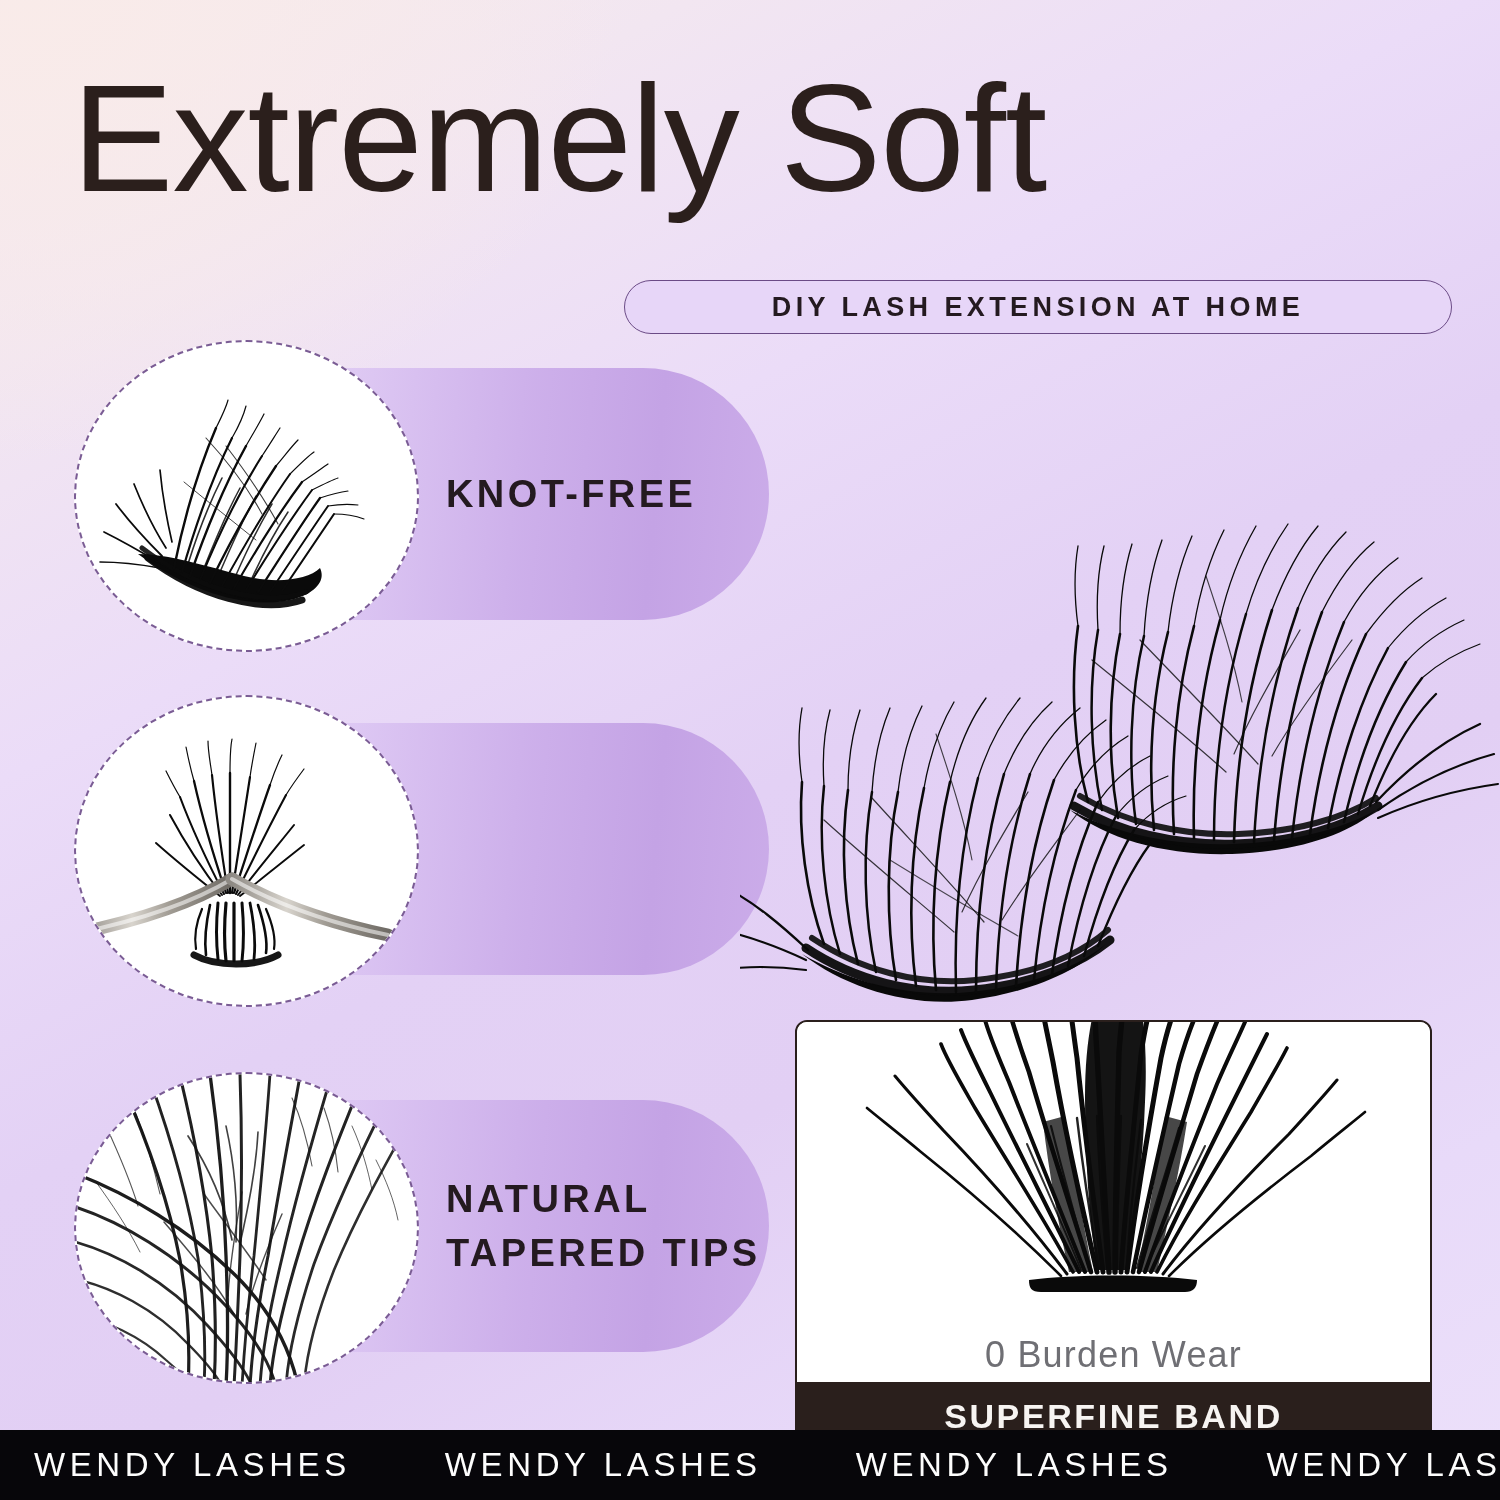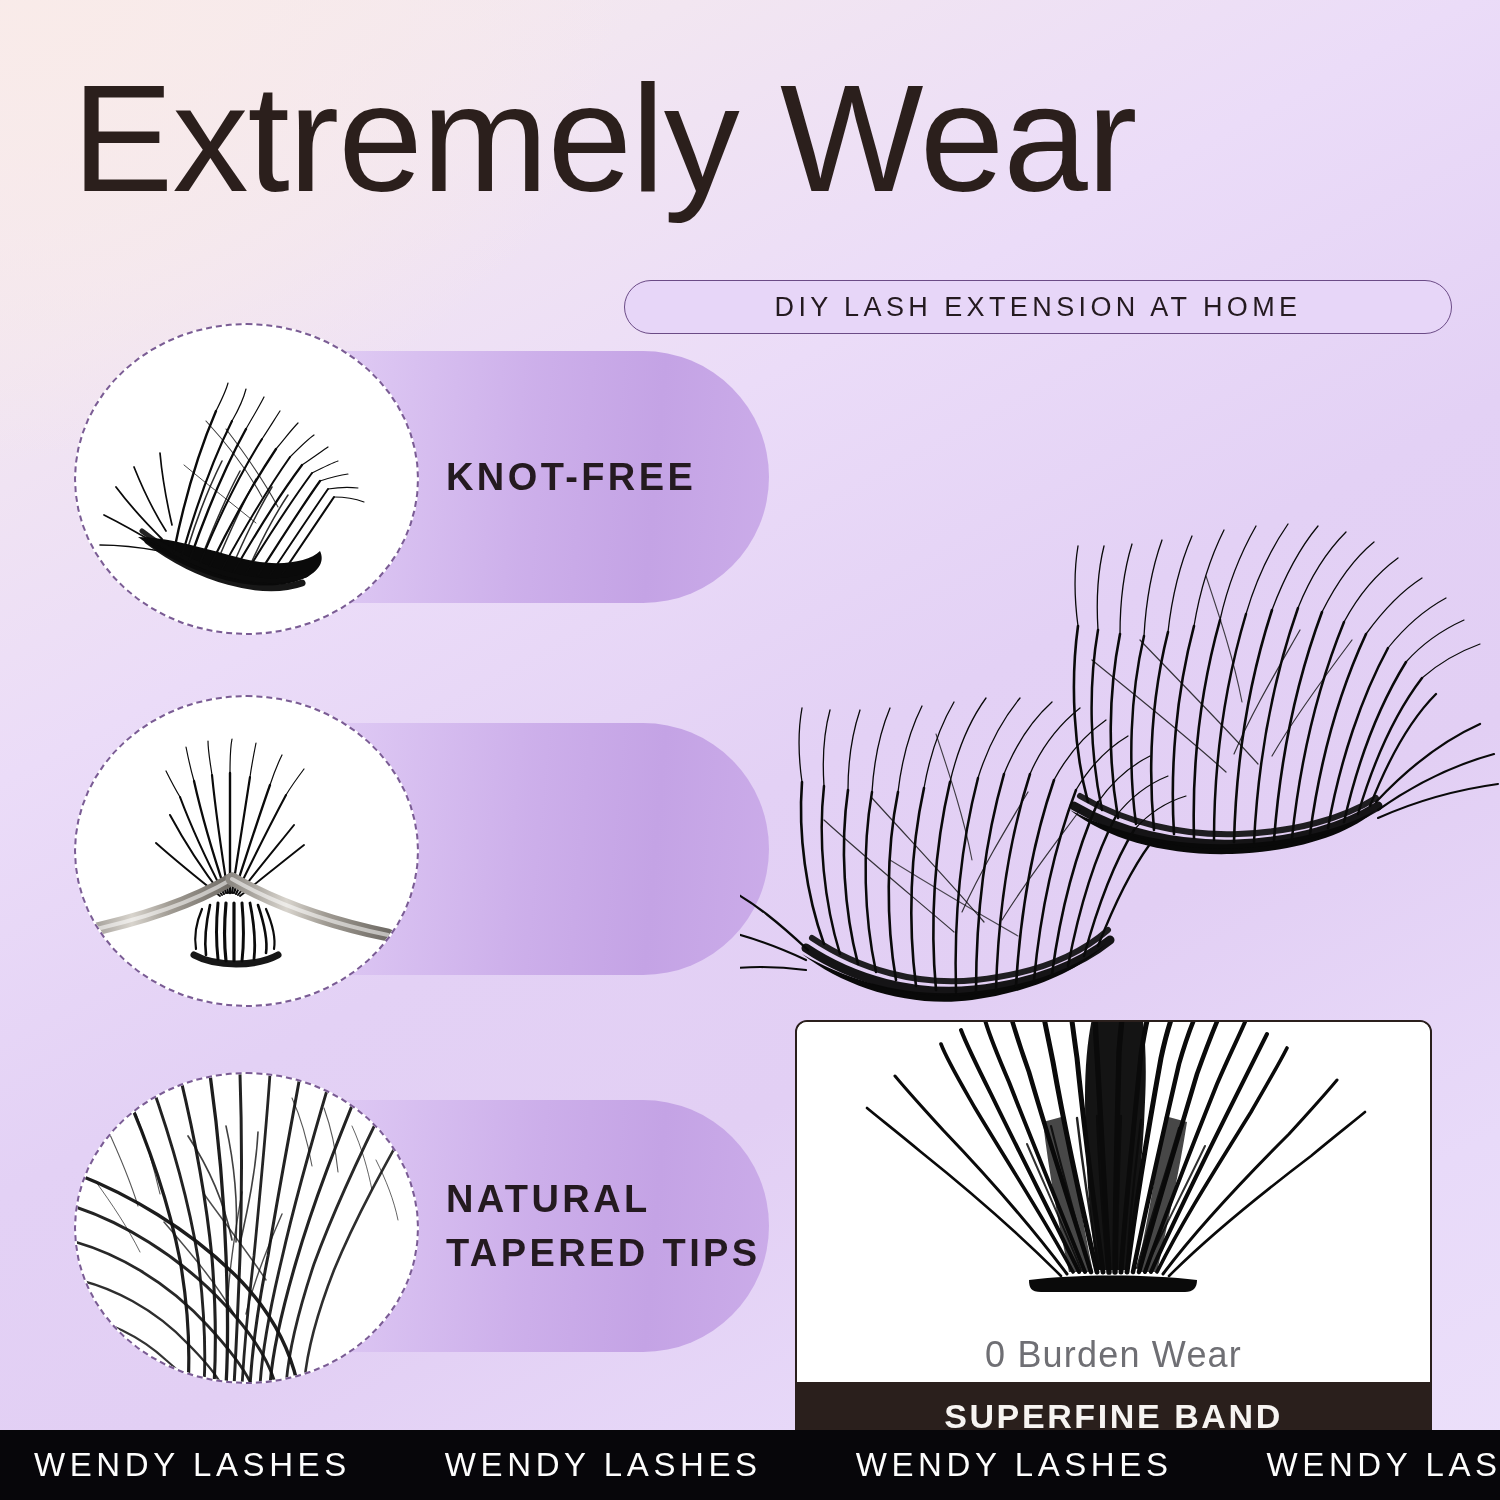--- a/index.html
+++ b/index.html
@@ -44,34 +44,34 @@
     position:absolute;
     left:624px; top:280px;
     width:828px; height:54px;
     border:1.6px solid #6b4b86;
     border-radius:27px;
     background:#e7d6f8;
     display:flex; align-items:center; justify-content:center;
   }
   #badge span {
     font-size:27px;
-    font-weight:400;
+    font-weight:700;
     letter-spacing:4.4px;
     color:#241a20;
     white-space:nowrap;
   }
 
   
   .feature {
     position:absolute;
     left:74px;
     width:700px;
     height:310px;
   }
-  .feature.f1 { top:323px; }
+  .feature.f1 { top:340px; }
   .feature.f2 { top:695px; }
   .feature.f3 { top:1072px; }
 
   
   .pill {
     position:absolute;
     left:150px; top:28px;
     width:545px; height:252px;
     border-radius:0 126px 126px 0;
     background:linear-gradient(95deg,
@@ -179,21 +179,21 @@
     flex:0 0 auto;
     padding-left:34px;
     padding-right:60px;
   }
 </style>
 </head>
 <body>
 
 <div id="page">
 
-  <div id="headline">Extremely Wear</div>
+  <div id="headline">Extremely Soft</div>
 
   <div id="badge">
     <span>DIY LASH EXTENSION AT HOME</span>
   </div>
 
   <div class="feature f1">
     <div class="pill"></div>
     <div class="circle">
       <div class="clip">
         <svg width="345" height="312" viewBox="0 0 345 312">

